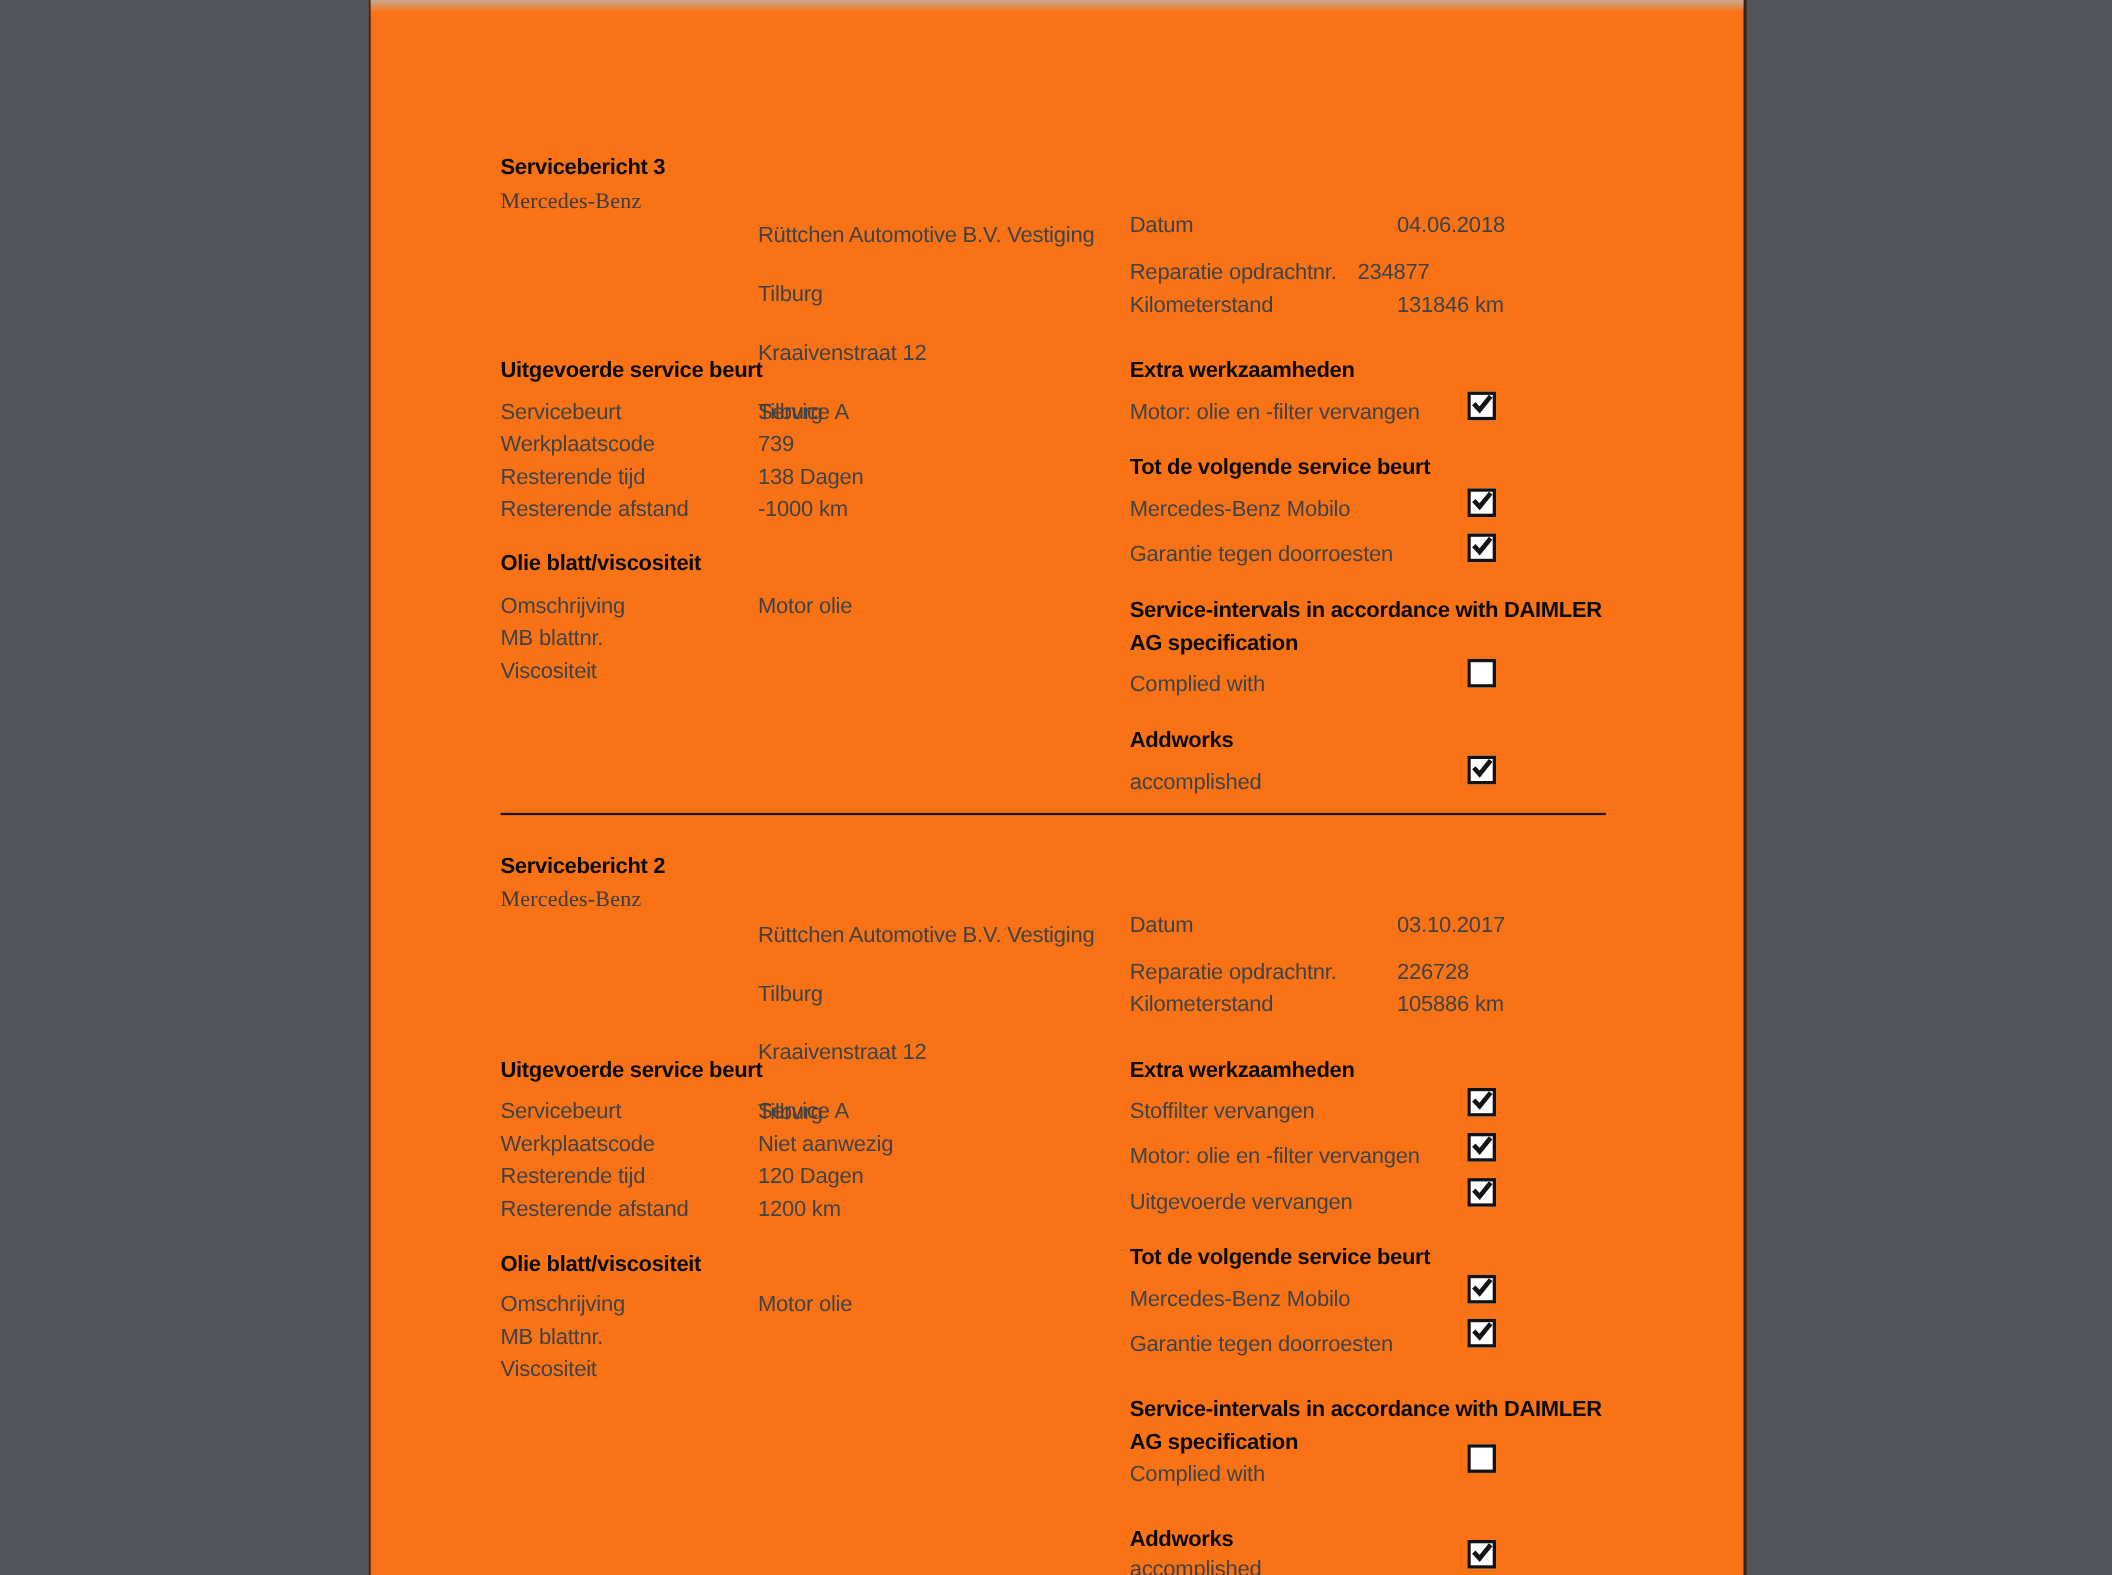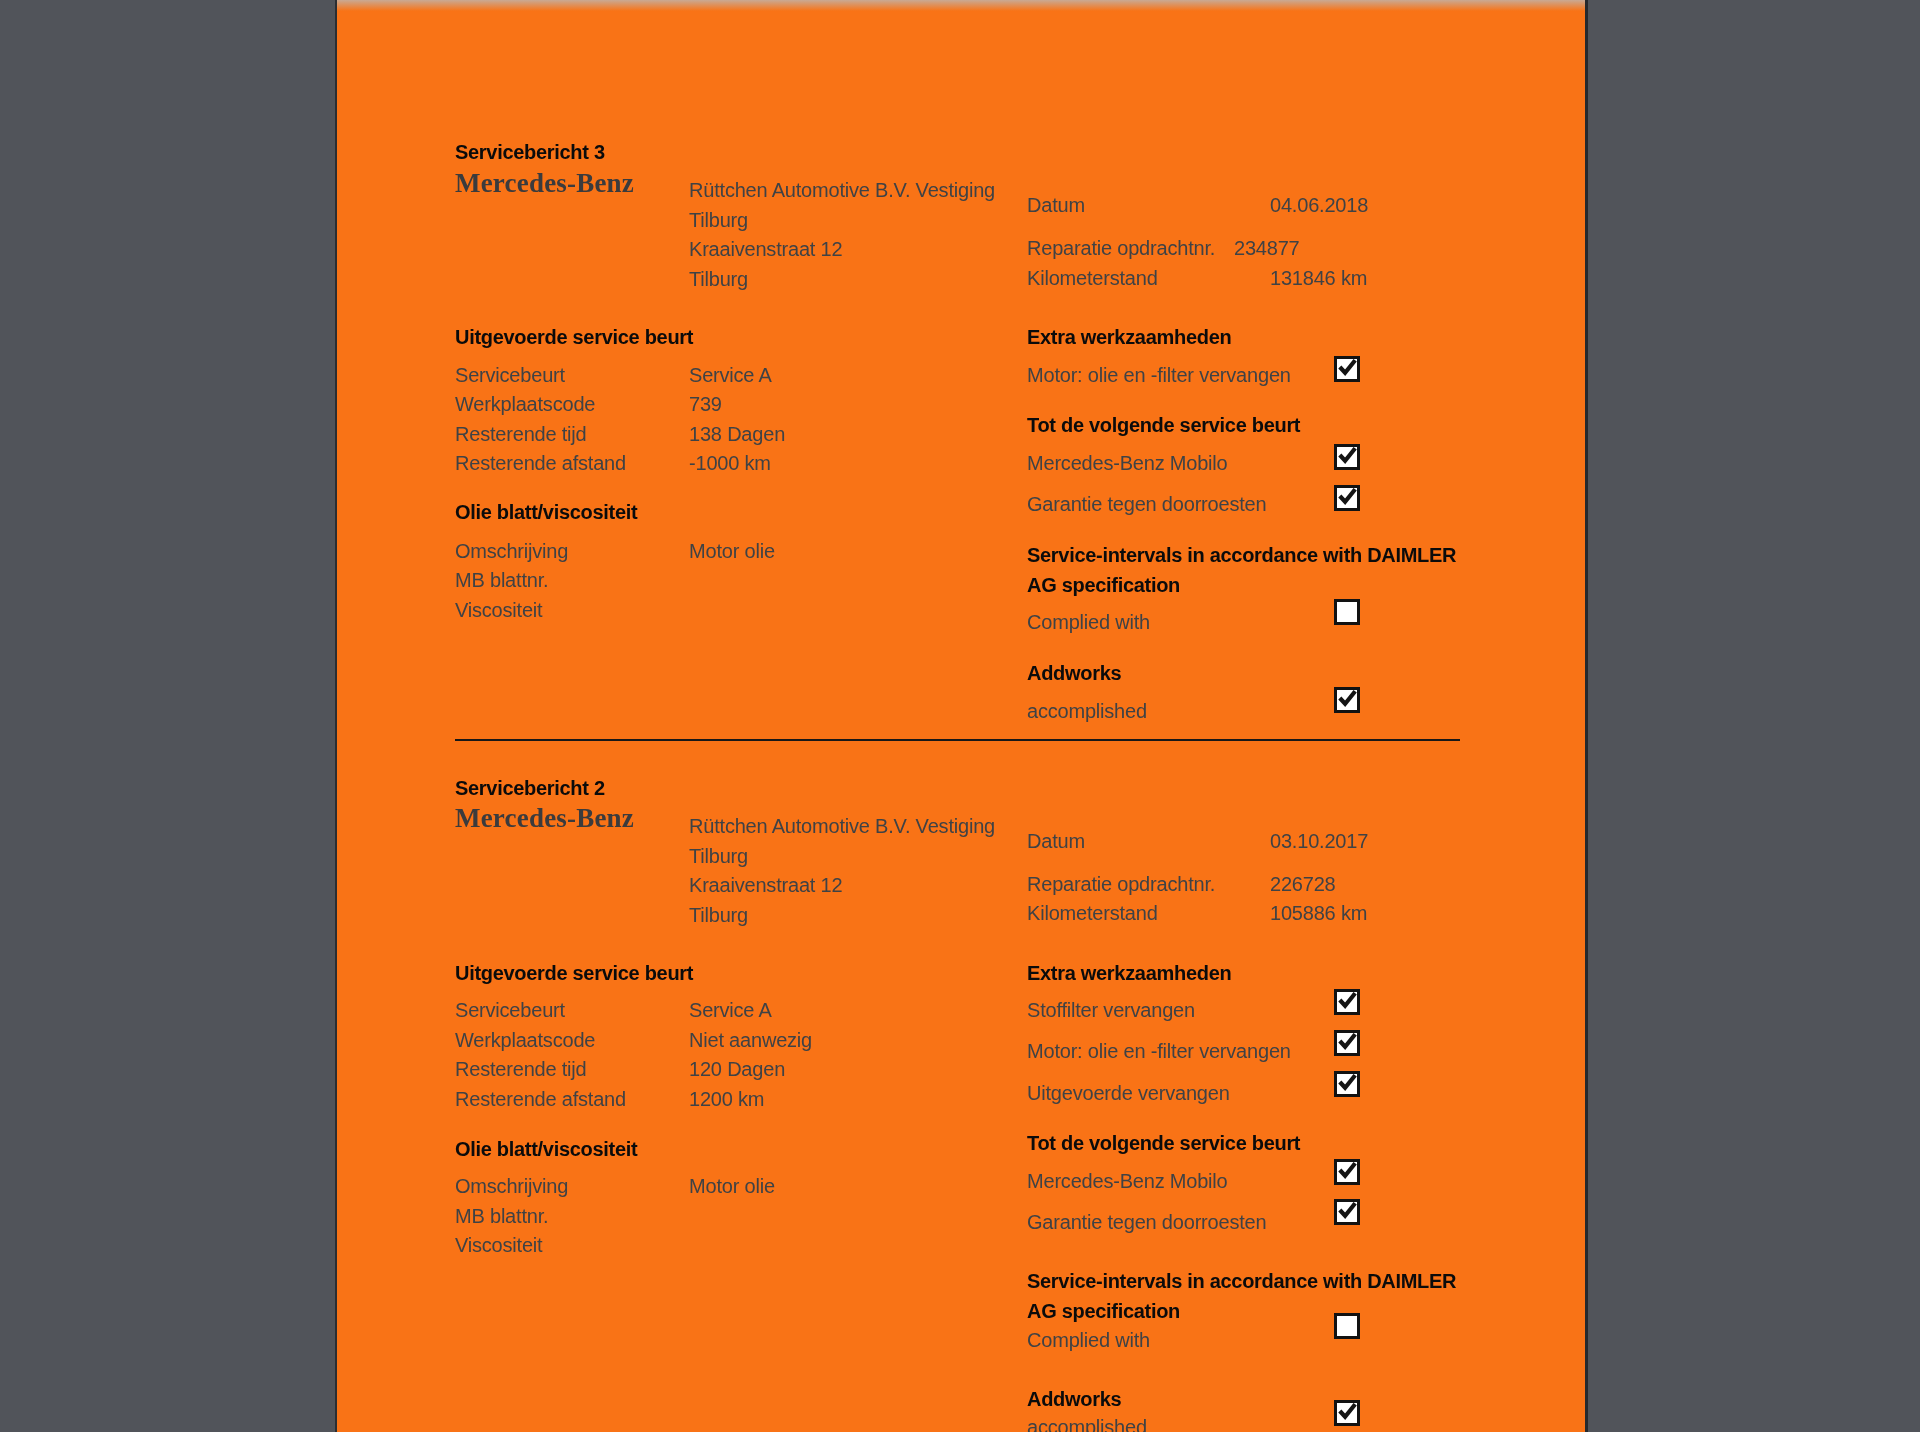--- a/index.html
+++ b/index.html
@@ -5,24 +5,24 @@
   html,body{margin:0;padding:0;background:#53565b;}
   .stage{position:relative;width:1920px;height:1432px;overflow:hidden;background:#51545a;
          font-family:"Liberation Sans",sans-serif;}
   .page{position:absolute;left:335px;top:0;width:1248px;height:1432px;background:#f97316;
         border-left:2px solid #2b2e32;border-right:3px solid #26292d;box-sizing:content-box;}
   .page::before{content:"";position:absolute;left:0;right:0;top:0;height:11px;
         background:linear-gradient(#b9bbbd,rgba(255,255,255,0));opacity:.75;pointer-events:none;}
   .t{position:absolute;font-size:20px;line-height:29.5px;color:#3f4245;letter-spacing:-0.2px;white-space:pre;}
   .h{font-weight:700;color:#0b0b0b;letter-spacing:-0.3px;}
   .wrap{white-space:normal;width:462px;}
-  .brand{position:absolute;font-family:"Liberation Serif",serif;font-size:27px;line-height:34px;
-         color:#3b3b3d;letter-spacing:0.2px;white-space:pre;font-weight:bold;}
+  .brand{position:absolute;font-family:"Liberation Serif",serif;font-size:20px;line-height:34px;
+         color:#3b3b3d;letter-spacing:0.2px;white-space:pre;}
   .stack{position:absolute;font-size:20px;line-height:29.5px;color:#3f4245;letter-spacing:-0.2px;}
-  .stack > div{white-space:pre;}
+  .stack > div{white-space:pre;margin-top:24px;}
   .cb{position:absolute;width:26px;height:26px;border:3px solid #121212;box-sizing:border-box;background:#fff;}
   .cb .tick{display:none;position:absolute;left:-1px;top:-4px;width:23px;height:23px;}
   .cb.checked .tick{display:block;}
   .divider{position:absolute;left:118px;width:1005px;height:2px;background:#181818;}
 </style>
 </head>
 <body>
 
 <div class="stage">
   <div class="page">

